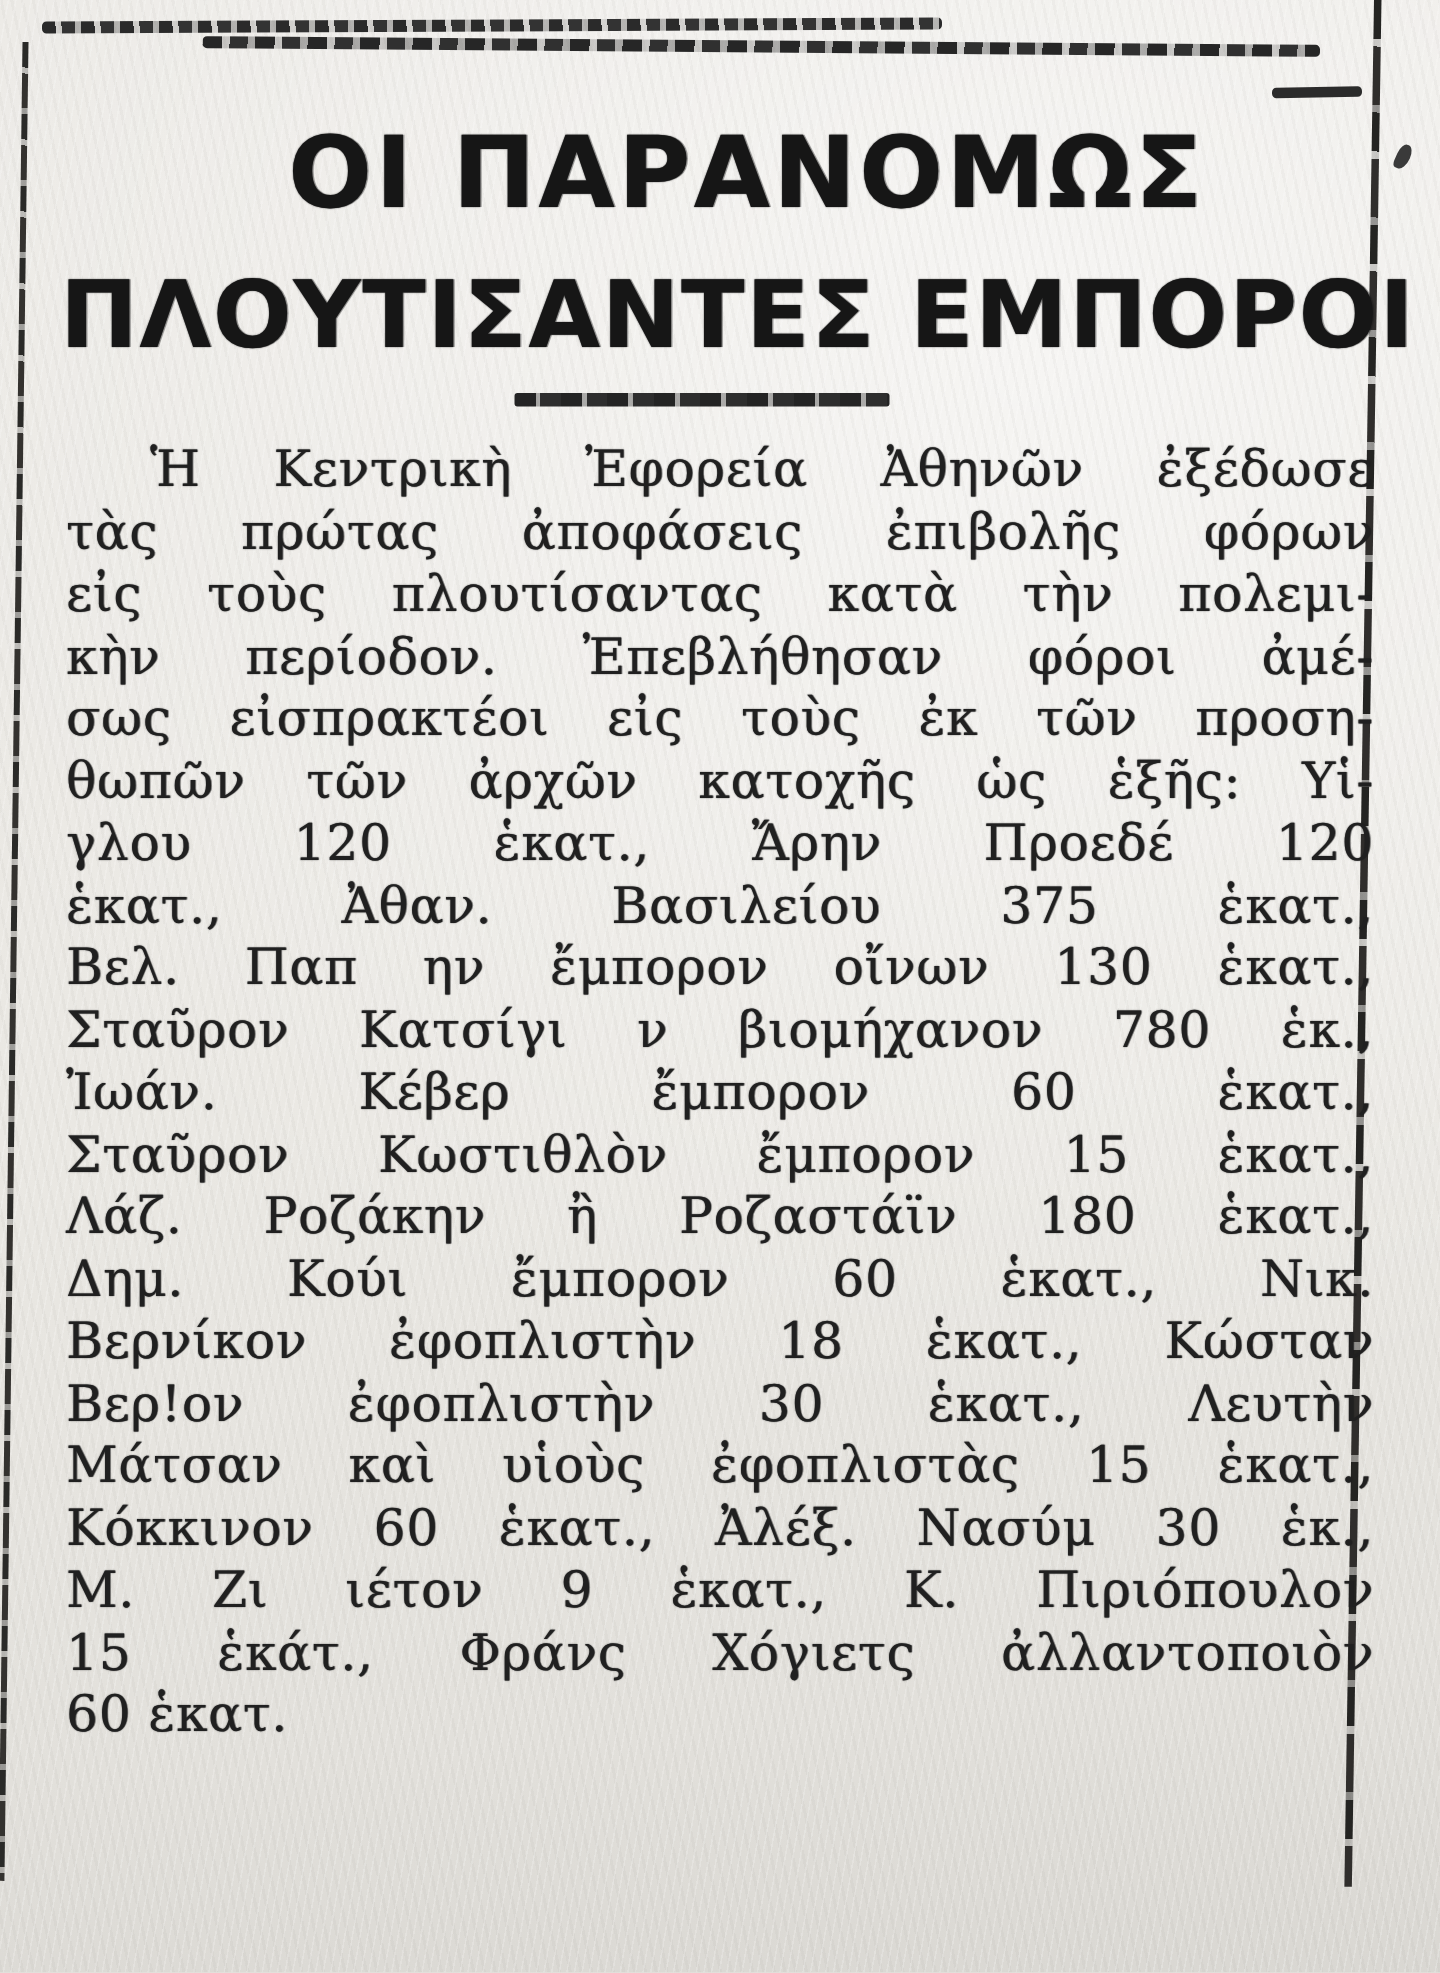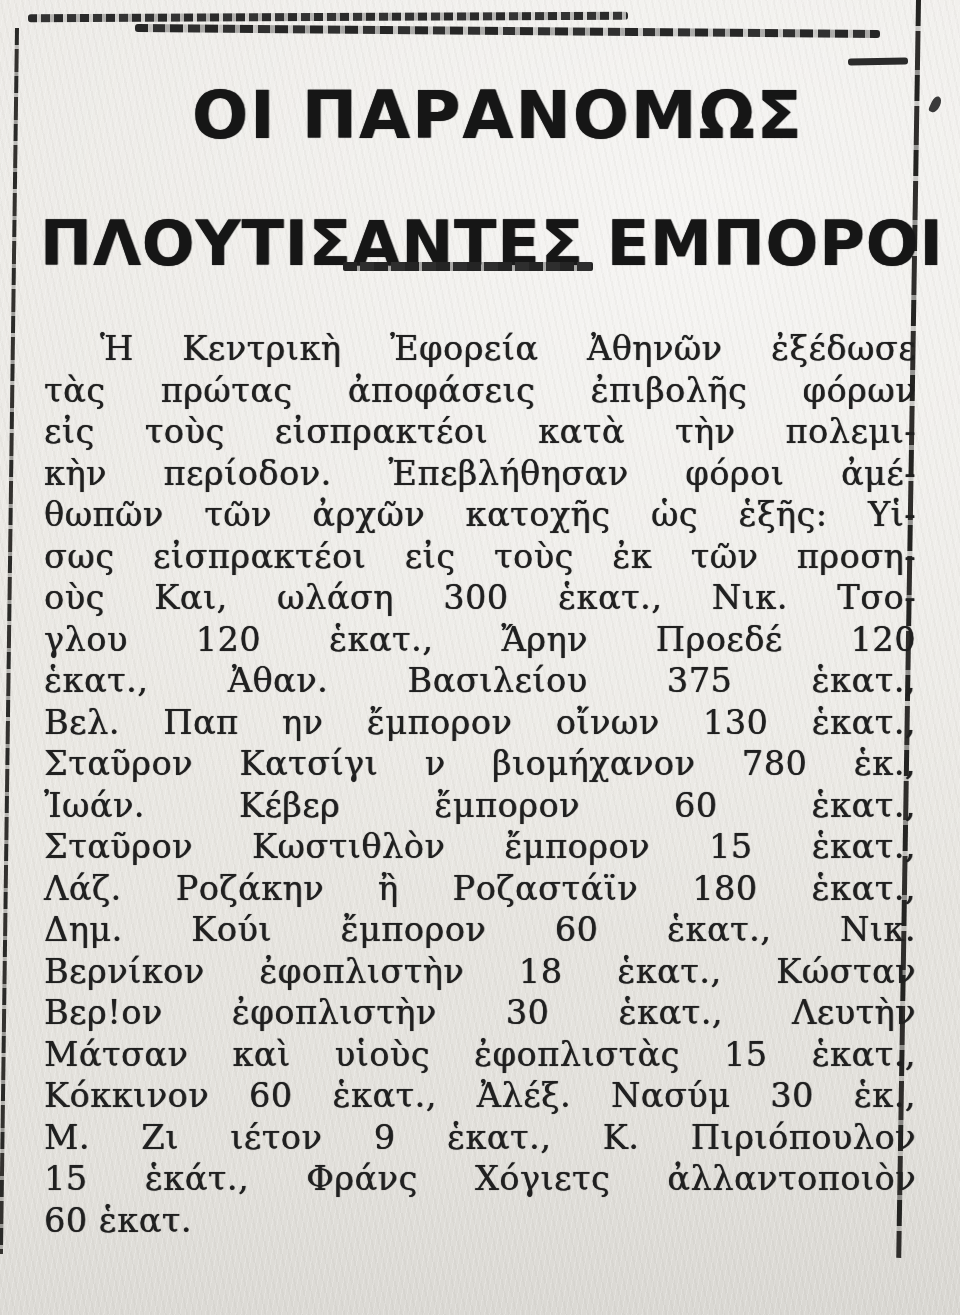--- a/index.html
+++ b/index.html
@@ -52,39 +52,39 @@
   }
   
   .headline {
     position: absolute; top: 66px; left: 40px; width: 876px;
     font-family: "DejaVu Sans", sans-serif; font-weight: bold;
     color: #161616;
     text-shadow: 0 0 1px rgba(25,25,25,0.85), 1px 0 0 rgba(25,25,25,0.35);
   }
   .headline-line { text-align: justify; text-align-last: justify; white-space: nowrap; }
   .headline-line-1 { width: 572px; margin: 0 auto; font-size: 66px; line-height: 100px; letter-spacing: 2px; }
-  .headline-line-2 { width: 876px; font-size: 62px; line-height: 88px; letter-spacing: 1px; margin-top: 34px; }
+  .headline-line-2 { width: 876px; font-size: 62px; line-height: 88px; letter-spacing: 1px; }
   .headline-rule {
     position: absolute; top: 262px; left: 343px; width: 250px; height: 9px;
     background: repeating-linear-gradient(90deg, #242424 0 14px, rgba(36,36,36,0.35) 14px 17px, #2e2e2e 17px 31px);
     border-radius: 2px;
   }
   
   .body-col {
     position: absolute; top: 292px; left: 44px; width: 872px;
     font-size: 33.5px; color: #202020;
     text-shadow: 0 0 1px rgba(32,32,32,0.75), 0.6px 0 0 rgba(32,32,32,0.45);
     letter-spacing: 0.5px;
   }
   .body-line {
     height: 41.5px; line-height: 41.5px;
     text-align: justify; text-align-last: justify;
     white-space: nowrap; overflow: visible;
   }
-  .body-line:first-child { text-indent: 56px; margin-top: 36px; }
+  .body-line:first-child { text-indent: 56px; }
   .body-line:last-child { text-align-last: left; }
 </style>
 </head>
 <body>
 
 <div class="clipping">
 
   <div class="remnant remnant-a"></div>
   <div class="remnant remnant-b"></div>
   <div class="remnant remnant-dash"></div>
@@ -96,25 +96,24 @@
   <div class="headline">
     <div class="headline-line headline-line-1">ΟΙ ΠΑΡΑΝΟΜΩΣ</div>
     <div class="headline-line headline-line-2">ΠΛΟΥΤΙΣΑΝΤΕΣ ΕΜΠΟΡΟΙ</div>
   </div>
 
   <div class="headline-rule"></div>
 
   <div class="body-col">
       <div class="body-line">Ἡ Κεντρικὴ Ἐφορεία Ἀθηνῶν ἐξέδωσε</div>
       <div class="body-line">τὰς πρώτας ἀποφάσεις ἐπιβολῆς φόρων</div>
-      <div class="body-line">εἰς τοὺς εἰσπρακτέοι κατὰ τὴν πολεμι-</div>
+      <div class="body-line">εἰς τοὺς πλουτίσαντας κατὰ τὴν πολεμι-</div>
       <div class="body-line">κὴν περίοδον. Ἐπεβλήθησαν φόροι ἀμέ-</div>
+      <div class="body-line">σως εἰσπρακτέοι εἰς τοὺς ἐκ τῶν προση-</div>
       <div class="body-line">θωπῶν τῶν ἀρχῶν κατοχῆς ὡς ἑξῆς: Υἱ-</div>
-      <div class="body-line">σως εἰσπρακτέοι εἰς τοὺς ἐκ τῶν προση-</div>
-      <div class="body-line">οὺς Και, ωλάση 300 ἑκατ., Νικ. Τσο-</div>
       <div class="body-line">γλου 120 ἑκατ., Ἄρην Προεδέ 120</div>
       <div class="body-line">ἑκατ., Ἀθαν. Βασιλείου 375 ἑκατ.,</div>
       <div class="body-line">Βελ. Παπ ην ἔμπορον οἴνων 130 ἑκατ.,</div>
       <div class="body-line">Σταῦρον Κατσίγι ν βιομήχανον 780 ἑκ.,</div>
       <div class="body-line">Ἰωάν. Κέβερ ἔμπορον 60 ἑκατ.,</div>
       <div class="body-line">Σταῦρον Κωστιθλὸν ἔμπορον 15 ἑκατ.,</div>
       <div class="body-line">Λάζ. Ροζάκην ἢ Ροζαστάϊν 180 ἑκατ.,</div>
       <div class="body-line">Δημ. Κούι ἔμπορον 60 ἑκατ., Νικ.</div>
       <div class="body-line">Βερνίκον ἐφοπλιστὴν 18 ἑκατ., Κώσταν</div>
       <div class="body-line">Βερ!ον ἐφοπλιστὴν 30 ἑκατ., Λευτὴν</div>

